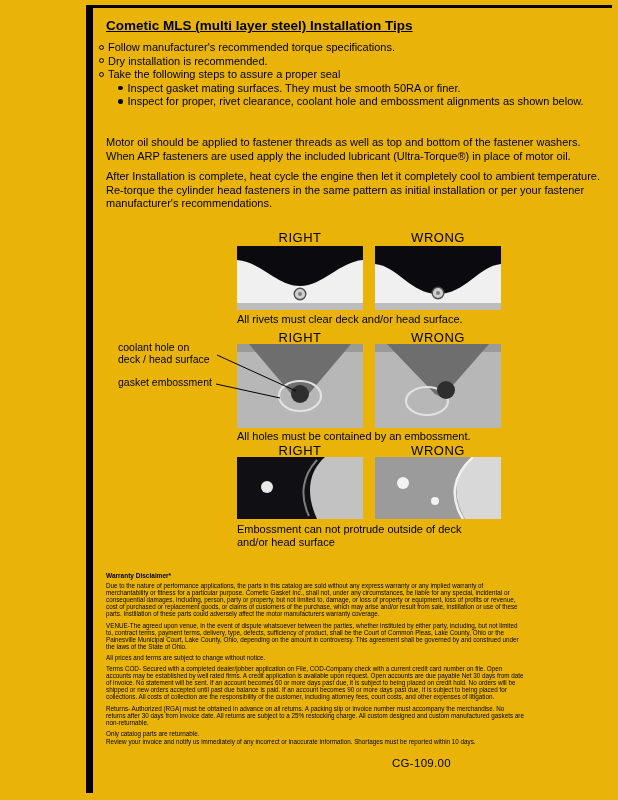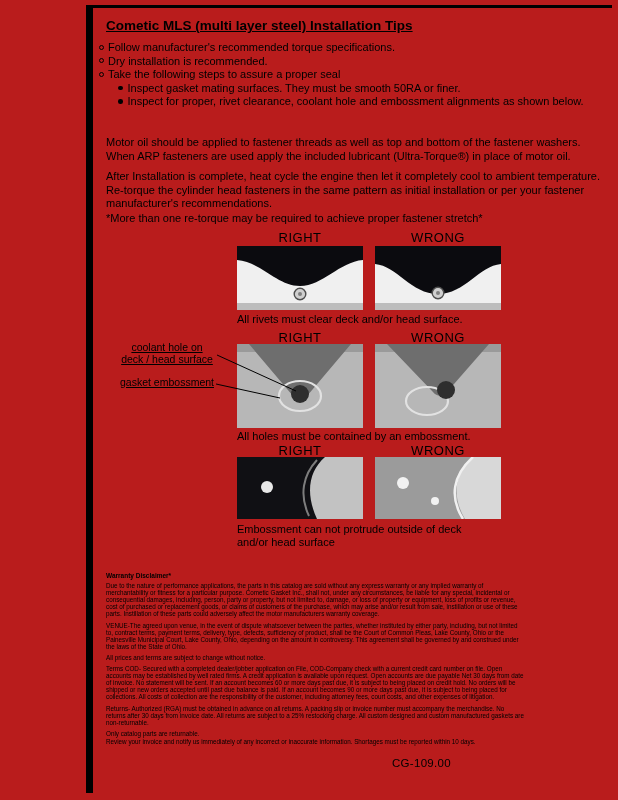--- a/index.html
+++ b/index.html
@@ -1,36 +1,36 @@
 <!DOCTYPE html>
 <html><head>
 <meta charset="utf-8">
 <style>
   * { margin:0; padding:0; box-sizing:border-box; }
   html,body { width:618px; height:800px; background:#fff; }
   body { font-family:"Liberation Sans", sans-serif; color:#000; position:relative; overflow:hidden; }
-  .page { position:absolute; inset:0; background:#b91c1c; }
+  .page { position:absolute; inset:0; background:#eab308; }
   .left-bar { position:absolute; left:86px; top:5px; width:7px; height:788px; background:#000; }
   .top-bar  { position:absolute; left:86px; top:5px; width:526px; height:3px; background:#000; }
   .title { position:absolute; left:106px; top:18px; font-size:13.5px; font-weight:bold; text-decoration:underline; white-space:nowrap; }
   .tips { position:absolute; left:99px; top:42px; width:508px; font-size:11px; line-height:11px; }
   .tip { display:flex; align-items:flex-start; margin-bottom:2.5px; }
   .ob { display:inline-block; width:5px; height:5px; border:1px solid #000; border-radius:50%; margin:2.5px 4px 0 0; flex:0 0 auto; }
   .fb { display:inline-block; width:4.5px; height:4.5px; background:#000; border-radius:50%; margin:3px 5px 0 0; flex:0 0 auto; }
   .sub { margin-left:19px; }
   .diesel-head { position:absolute; left:106px; top:117px; font-size:12px; font-weight:bold; }
   .para { position:absolute; left:106px; width:496px; font-size:11px; line-height:13.5px; }
   #p1 { top:136px; }
   #p2 { top:170px; }
   #note { top:212px; }
   .dlabel { position:absolute; width:126px; text-align:center; font-size:13px; letter-spacing:0.5px; }
   .dimg { position:absolute; width:126px; }
   .dimg svg { display:block; width:100%; height:100%; }
   .caption { position:absolute; left:237px; font-size:11px; line-height:13px; }
-  .ann { position:absolute; width:98px; text-align:center; font-size:10.5px; line-height:11.5px;text-decoration:underline; }
+  .ann { position:absolute; width:98px; text-align:left; font-size:10.5px; line-height:11.5px; }
   .ann-lines { position:absolute; left:130px; top:340px; width:380px; height:95px; pointer-events:none; }
   .legal { position:absolute; left:106px; top:572px; width:418px; font-size:6.3px; line-height:7.1px; }
   .legal p { margin-bottom:4px; }
   .legal .lh { font-weight:bold; font-size:6.5px; margin-bottom:3px; }
   .docnum { position:absolute; left:392px; top:757px; font-size:11.5px; letter-spacing:0.3px; }
 </style>
 </head>
 <body>
 
 <div class="page">
@@ -57,21 +57,20 @@
       <span>Inspect gasket mating surfaces.  They must be smooth 50RA or finer.</span>
     </div>
     <div class="tip sub">
       <span class="fb"></span>
       <span>Inspect for proper, rivet clearance, coolant hole and embossment alignments as shown below.</span>
     </div>
   </div>
 
   <p class="para" id="p2">After Installation is complete, heat cycle the engine then let it completely cool to ambient temperature. Re-torque the cylinder head fasteners in the same pattern as initial installation or per your fastener manufacturer's recommendations.</p>
   <p class="para" id="p1">Motor oil should be applied to fastener threads as well as top and bottom of the fastener washers. When ARP fasteners are used apply the included lubricant (Ultra-Torque®) in place of motor oil.</p>
-  <p class="para" id="note">*More than one re-torque may be required to achieve proper fastener stretch*</p>
 
   <span class="dlabel" style="left:237px; top:230px;">RIGHT</span>
   <span class="dlabel" style="left:375px; top:230px;">WRONG</span>
   <div class="dimg" style="left:237px; top:246px; height:64px;">
     <svg viewBox="0 0 126 64">
       <rect width="126" height="64" fill="#f0f0f0"></rect>
       <rect y="57" width="126" height="7" fill="#bdbdbd"></rect>
       <path d="M0,0 H126 V14 C102,16 86,40 63,40 C40,40 24,16 0,14 Z" fill="#0b0b0f"></path>
       <circle cx="63" cy="48" r="5.8" fill="#cfcfcf" stroke="#4d4d4d" stroke-width="1.4"></circle>
       <circle cx="63" cy="48" r="2" fill="#808080"></circle>

